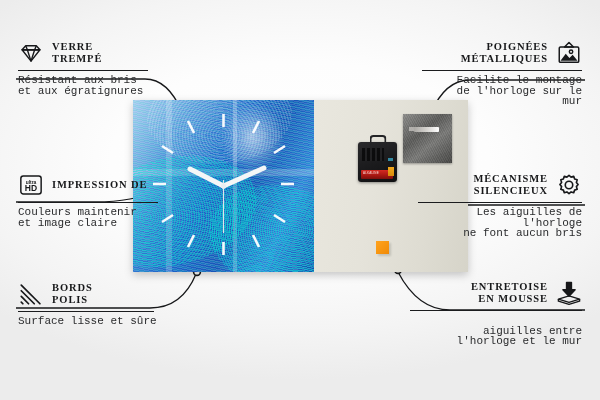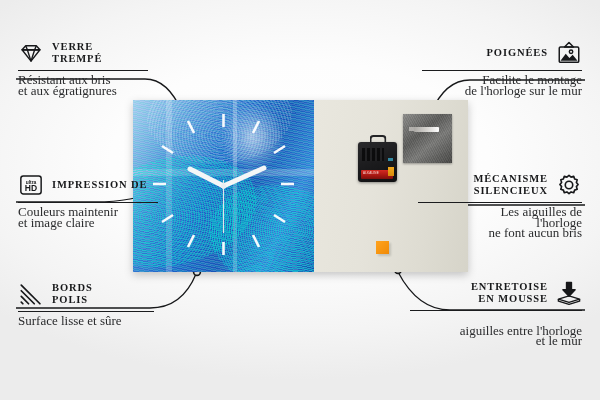--- a/index.html
+++ b/index.html
@@ -180,22 +180,22 @@
     color: #17181a;
     line-height: 12.5px;
     text-transform: uppercase;
   }
   .feature .rule {
     height: 1px;
     background: #1b1c1e;
     margin: 4px 0 4px 0;
   }
   .feature .desc {
-    font-family: Liberation Serif, serif;
-    font-size: 13px;
+    font-family: Liberation Mono, monospace;
+    font-size: 11px;
     line-height: 10.5px;
     color: #2a2b2d;
   }
   .feature.left .head { justify-content: flex-start; }
   .feature.left .title, .feature.left .desc { text-align: left; }
   .feature.right .head { justify-content: flex-end; }
   .feature.right .title, .feature.right .desc { text-align: right; margin-left: 44px; }
 
   .icon { width: 26px; height: 26px; flex: 0 0 26px; display:block; }
   .icon svg { width: 100%; height: 100%; display: block; }
@@ -335,21 +335,21 @@
         </svg>
       </span>
       <span class="title"><span>BORDS</span><br><span>POLIS</span></span>
     </div>
     <div class="rule"></div>
     <div class="desc"><span>Surface lisse et sûre</span></div>
   </div>
 
   <div class="feature right" id="f-poignees">
     <div class="head">
-      <span class="title"><span>POIGNÉES</span><br></span>
+      <span class="title"><span>POIGNÉES</span><br><span>MÉTALLIQUES</span></span>
       <span class="icon">
         <svg viewBox="0 0 32 32" fill="none" stroke="#17181a" stroke-width="1.8" stroke-linejoin="round">
           <path d="M16 3 L10.5 8.5 L21.5 8.5 Z"></path>
           <rect x="4" y="8.5" width="24" height="19" rx="1.5"></rect>
           <circle cx="18.5" cy="14.5" r="2.1"></circle>
           <path d="M5.5 25.5 L12 17 L16.5 22 L20.5 18 L26.5 25.5 Z" fill="#17181a" stroke="none"></path>
         </svg>
       </span>
     </div>
     <div class="rule"></div>

